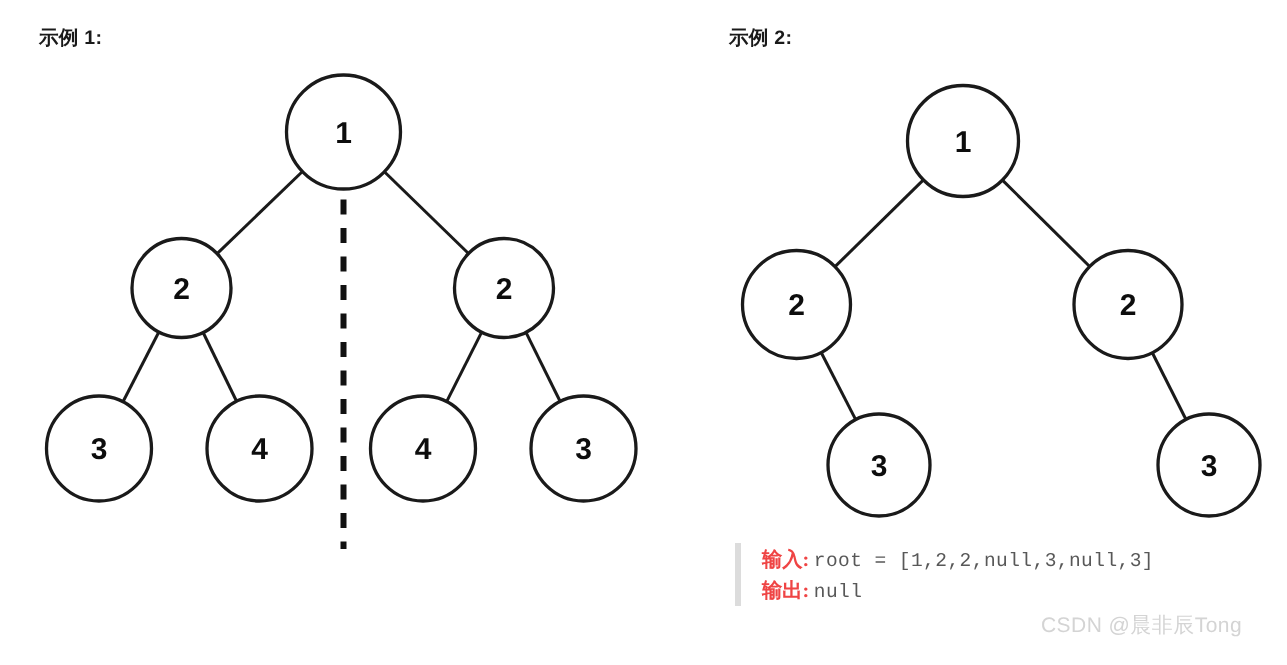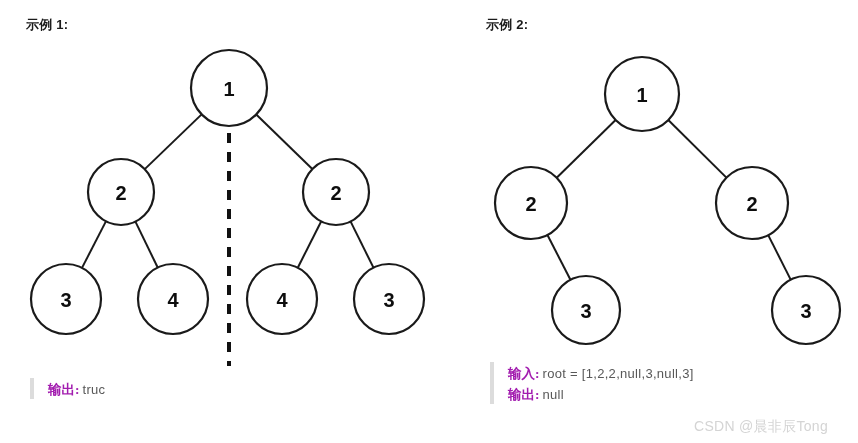--- a/index.html
+++ b/index.html
@@ -73,34 +73,34 @@
   .io-row {
     display: block;
     white-space: nowrap;
     line-height: 21px;
     height: 21px;
   }
   .io-key {
     font-family: Liberation Serif, serif;
     font-size: 13.5px;
     font-weight: bold;
-    color: #a21caf;
+    color: #ef4444;
   }
   .io-val {
-    font-family: Liberation Sans, sans-serif;
+    font-family: Liberation Mono, monospace;
     font-size: 13px;
     color: #585858;
     letter-spacing: 0.3px;
     margin-left: 3px;
   }
 
   #watermark {
     position: absolute;
     left: 694px;
-    top: 418px;
+    top: 408px;
     font-family: "Liberation Sans", sans-serif;
     font-size: 14px;
     color: #d4d4d4;
     white-space: nowrap;
     letter-spacing: 0.3px;
   }
 </style>
 </head>
 <body>
 
@@ -174,23 +174,20 @@
           <text x="586" y="311" class="node-label">3</text>
         </g>
         <g>
           <circle cx="806" cy="310" r="34" class="node-circle"></circle>
           <text x="806" y="311" class="node-label">3</text>
         </g>
       </g>
     </svg>
 
   <div class="io-block" id="io-ex1">
-    <span class="io-row">
-      <span class="io-key">输出:</span><span class="io-val">truc</span>
-    </span>
   </div>
 
   <div class="io-block" id="io-ex2">
     <span class="io-row">
       <span class="io-key">输入:</span><span class="io-val">root = [1,2,2,null,3,null,3]</span>
     </span>
     <span class="io-row">
       <span class="io-key">输出:</span><span class="io-val">null</span>
     </span>
   </div>

